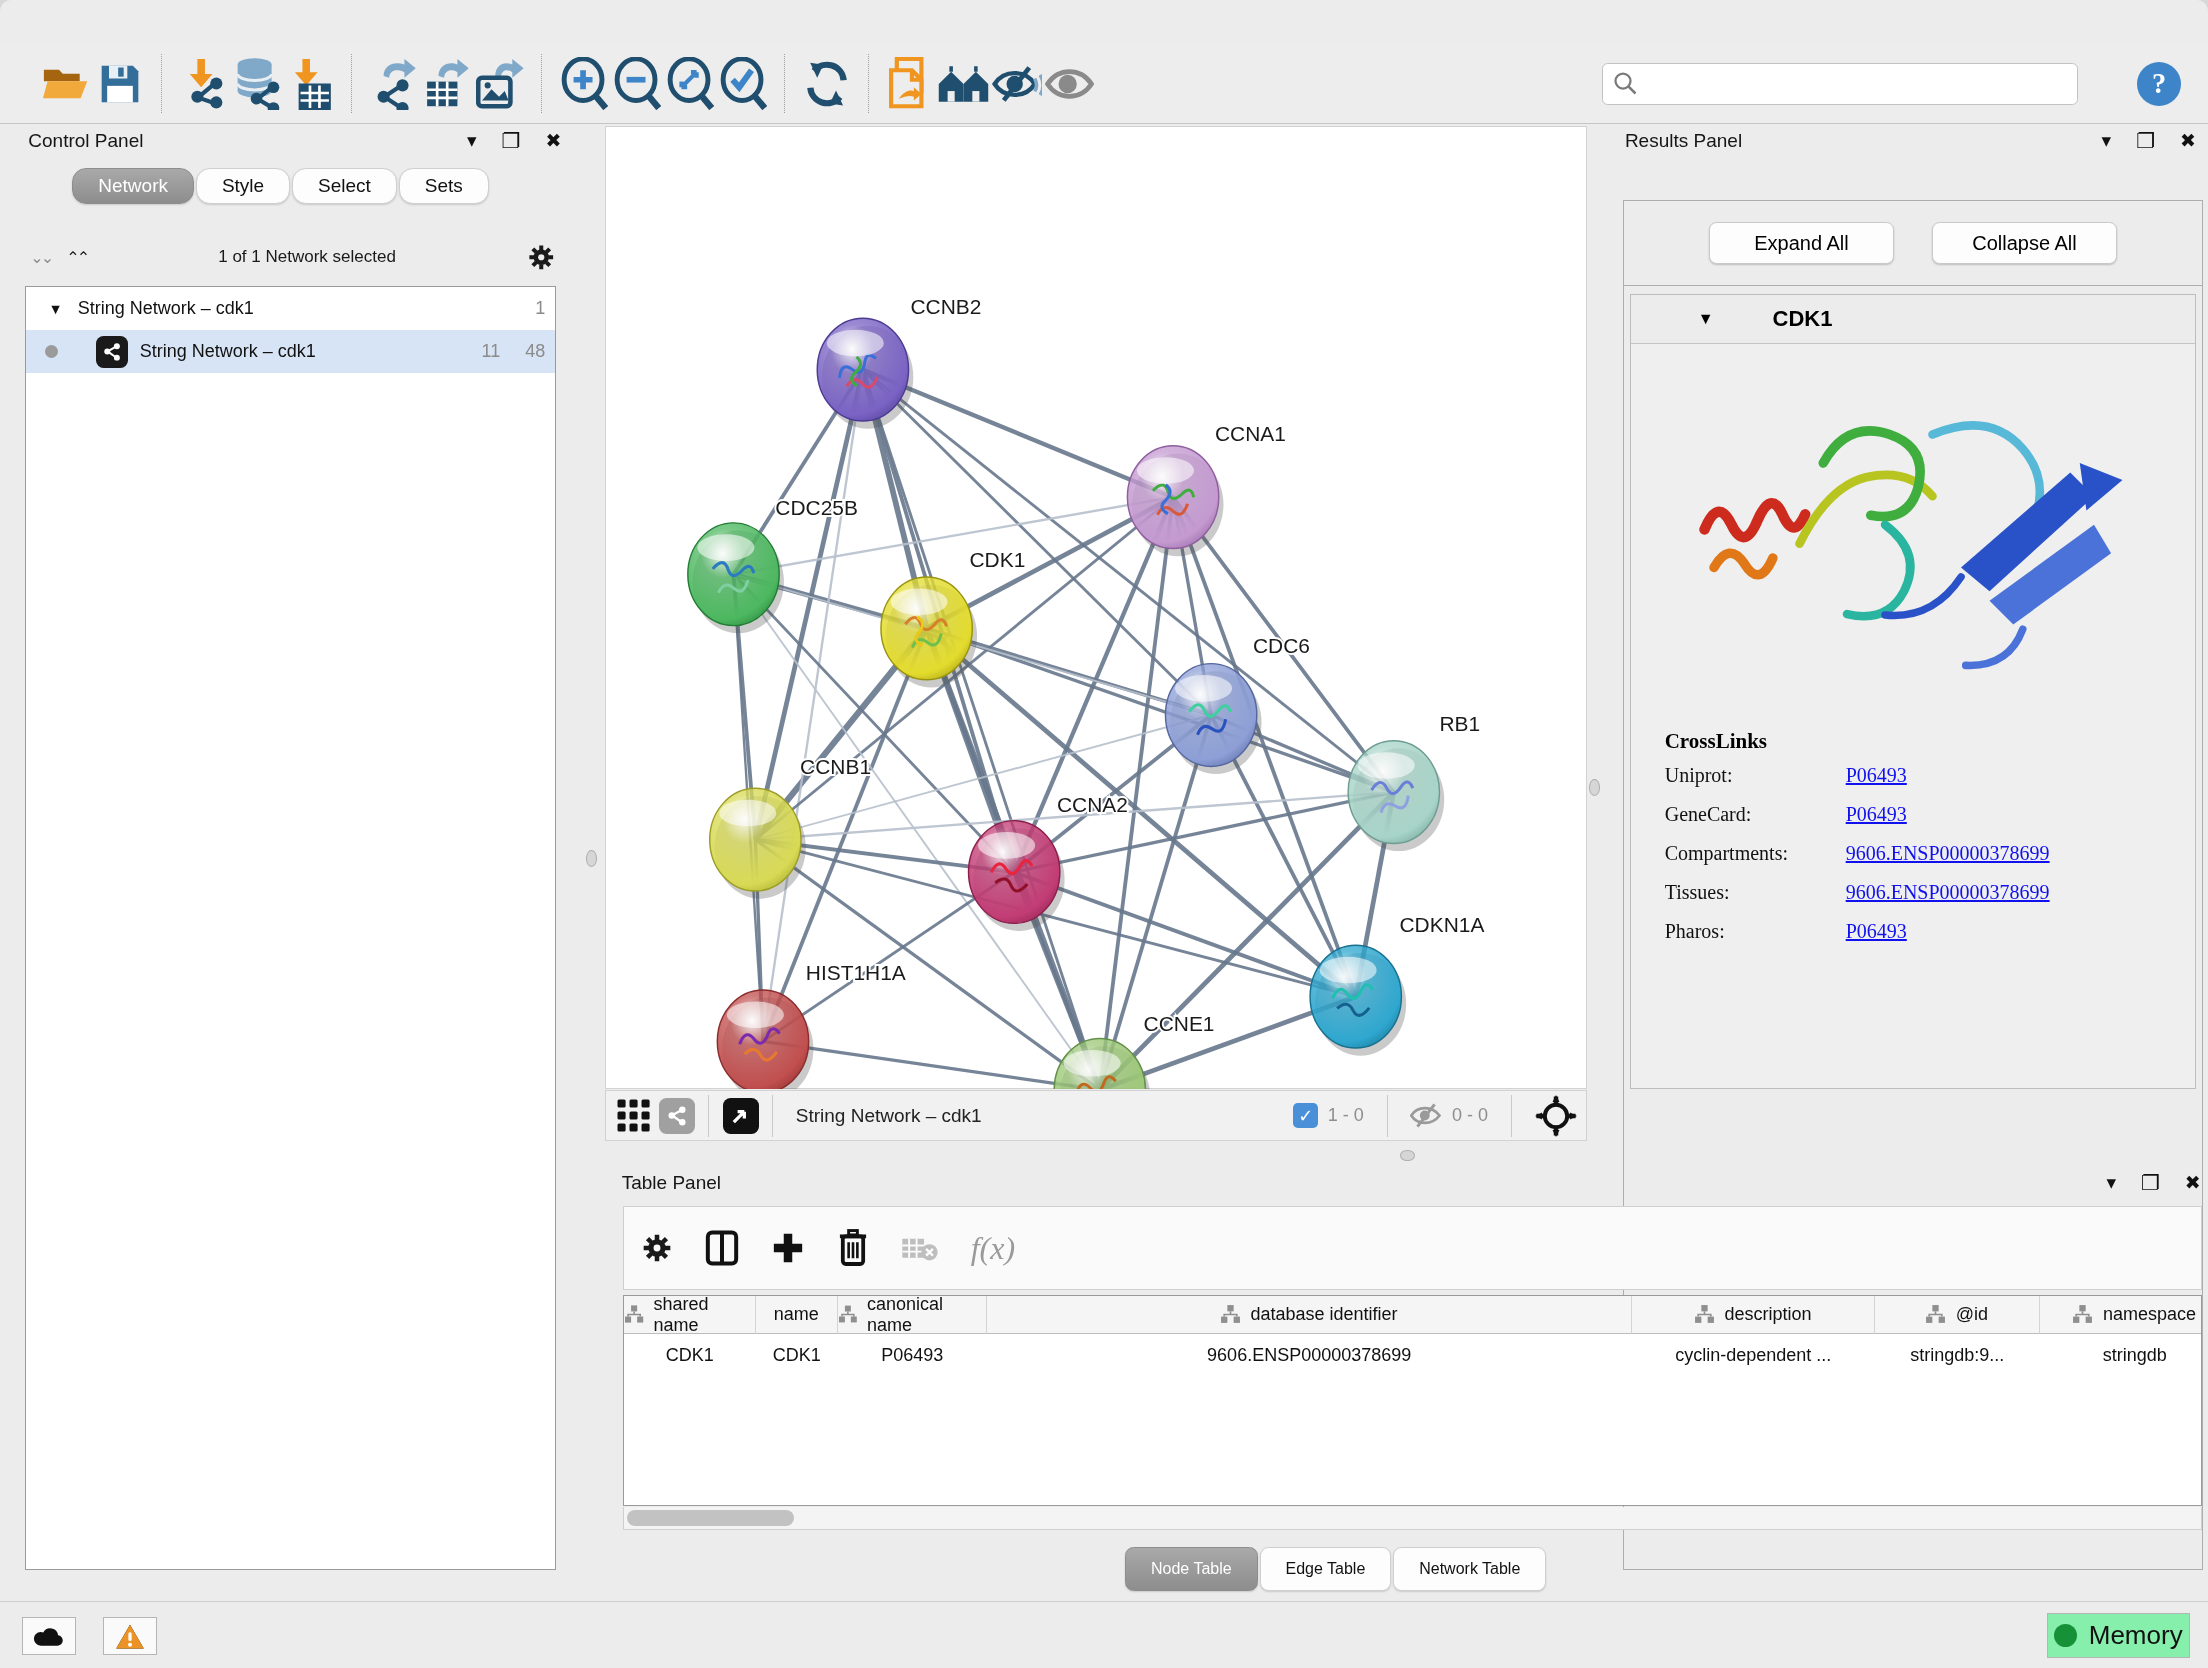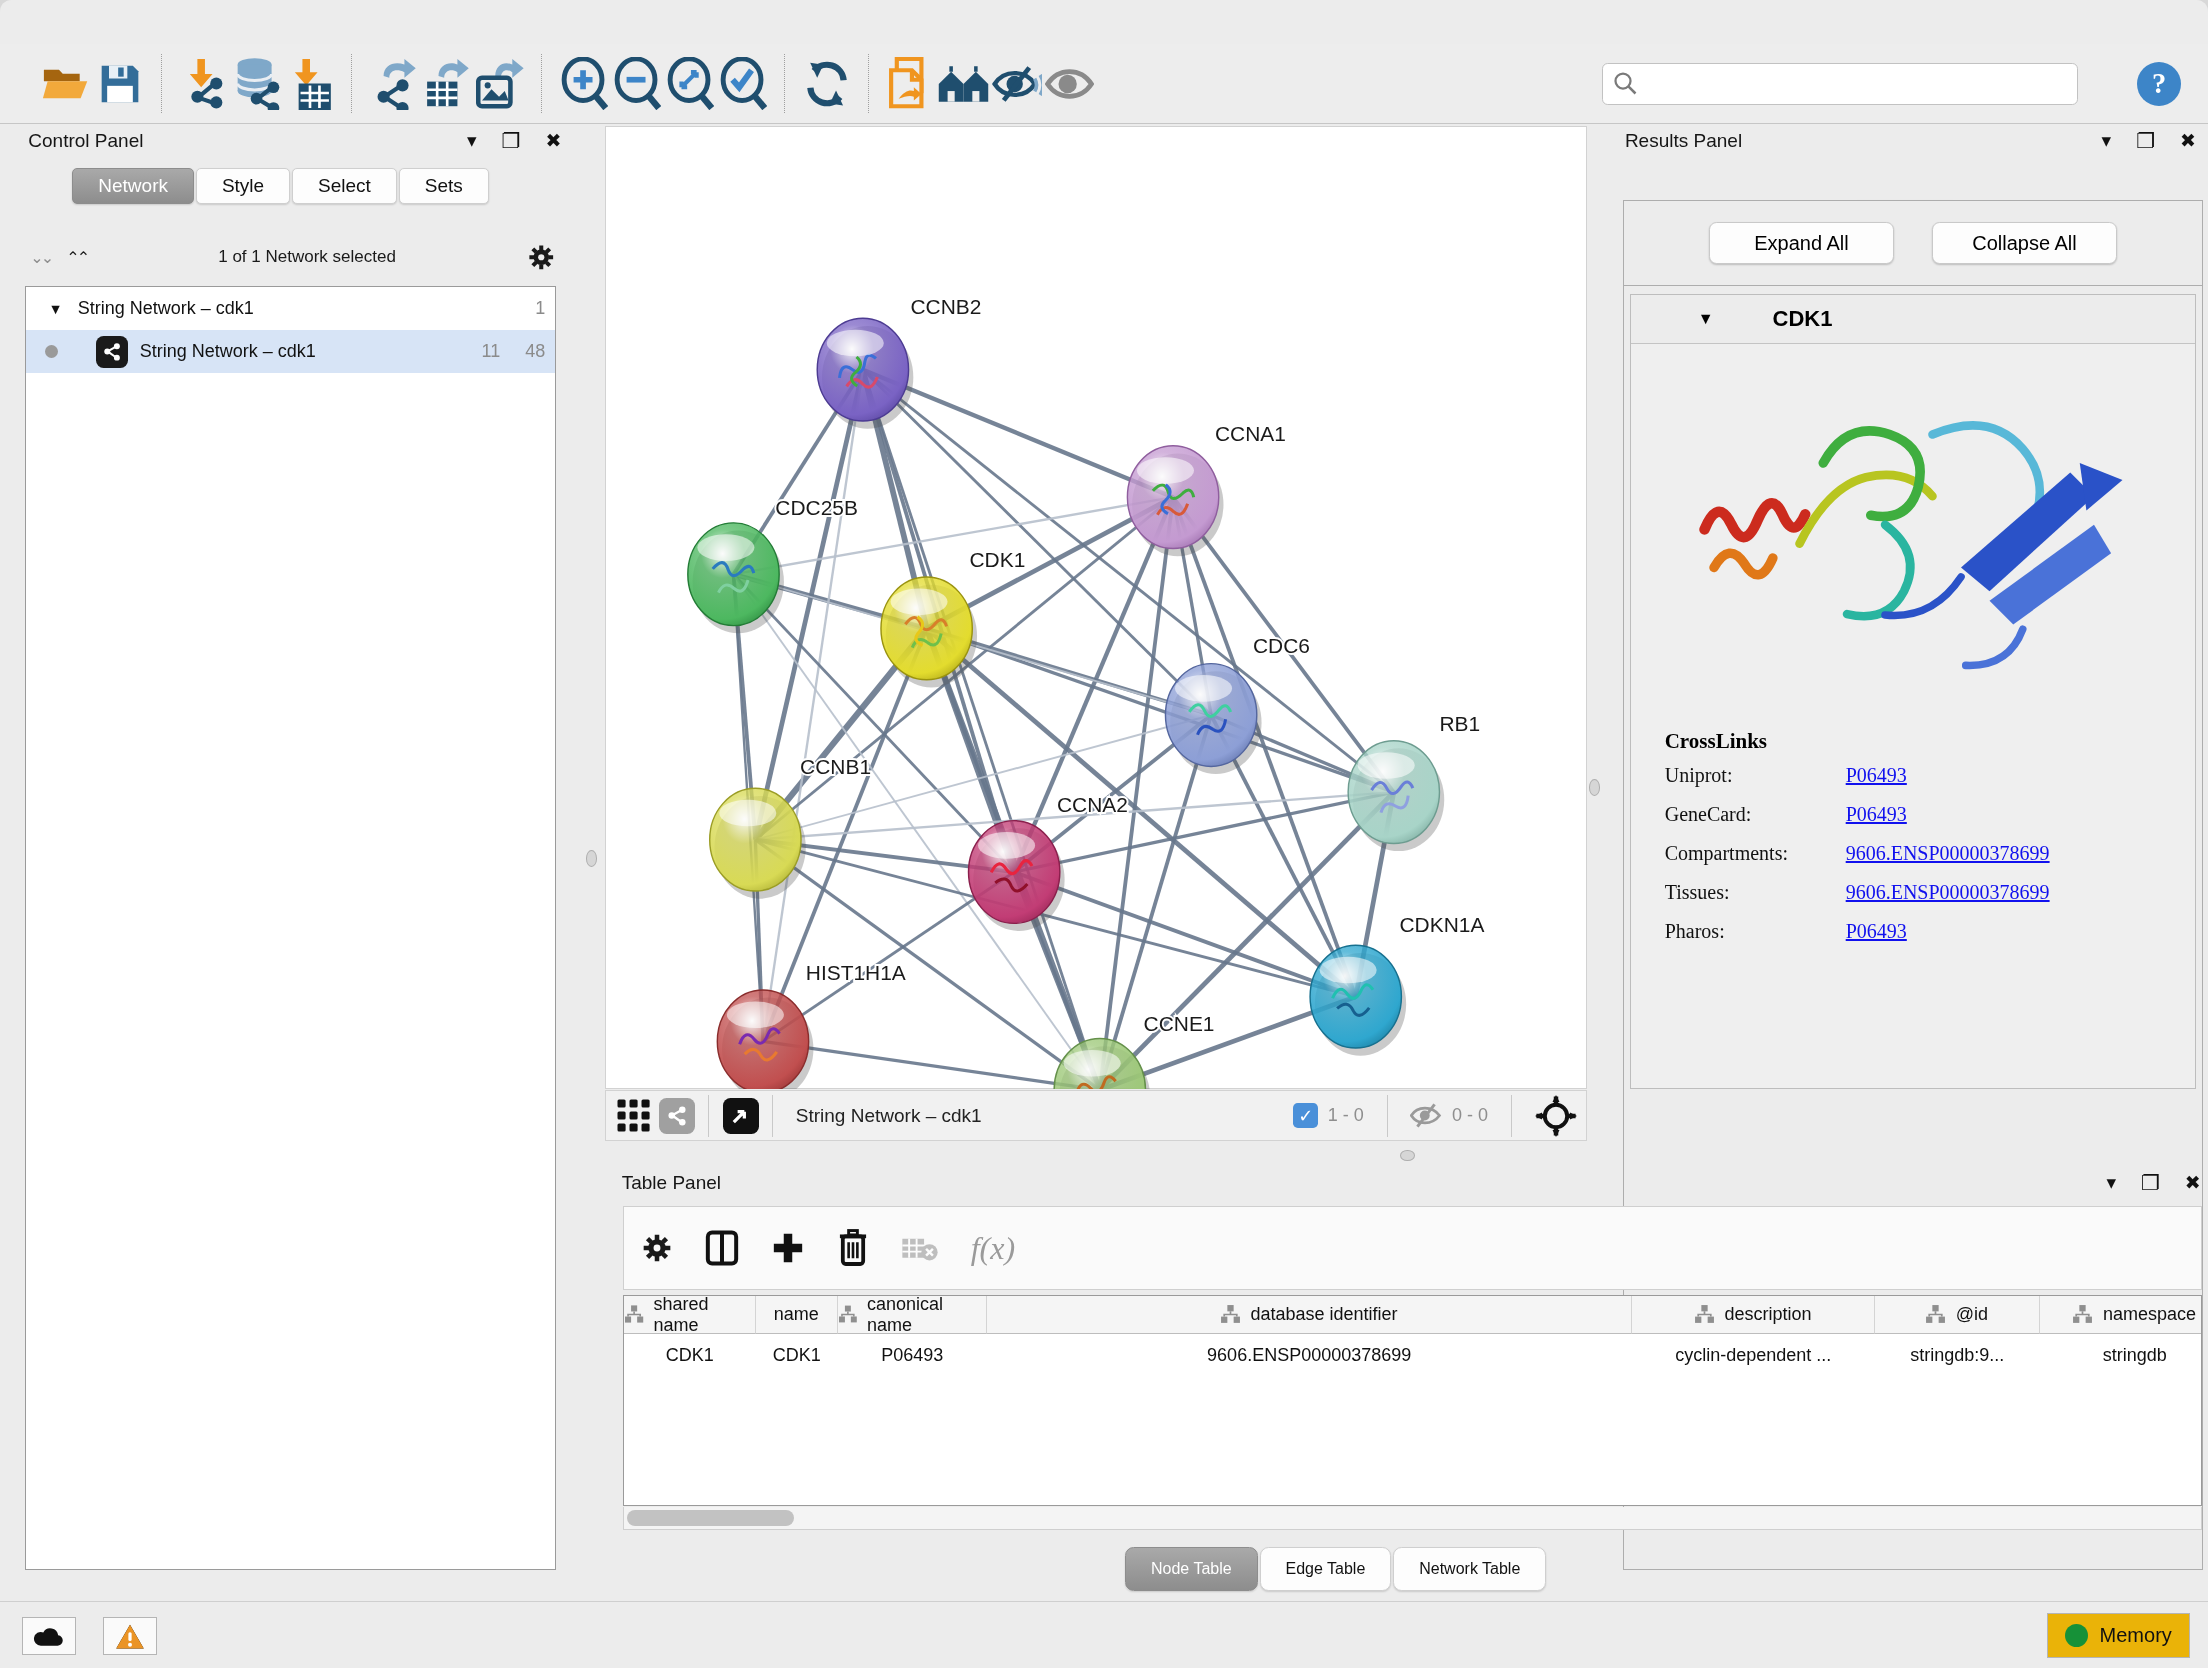--- a/index.html
+++ b/index.html
@@ -32,21 +32,21 @@
 
   
   .panel-head { position:absolute; display:flex; align-items:center; font-size:19px; color:#161616; }
   .panel-ctl { display:flex; gap:25px; align-items:center; }
   .ctl-glyph { font-size:19px; color:#111; line-height:1; }
 
   
   .control-panel { position:absolute; left:13.3px; top:126px; width:550px; height:1448px; }
   .cp-tabs { position:absolute; left:59px; top:42px; display:flex; }
   .tab { height:36px; padding:0 25px; display:flex; align-items:center; justify-content:center;
-         font-size:19px; background:#fdfdfd; border:1px solid #cfcfcf; border-radius:5px;
+         font-size:19px; background:#fdfdfd; border:1px solid #cfcfcf; border-radius:14px;
          margin-right:1.9px; color:#111; box-shadow:0 1px 1.9px rgba(0,0,0,.15); }
   .tab.sel { background:linear-gradient(#a9a9a9,#8d8d8d); color:#fff; border-color:#8d8d8d; }
   .cp-sub { position:absolute; left:17px; top:112px; width:525px; height:38px; display:flex;
             align-items:center; font-size:17px; color:#1a1a1a; }
   .cp-sub .mid { flex:1; text-align:center; }
   .chev { font-size:16px; letter-spacing:-2.9px; }
   .cp-list { position:absolute; left:11.4px; top:160px; width:531px; height:1284px; background:#fff;
              border:1.9px solid #9a9a9a; font-size:18px; }
   .tree-row { height:43px; display:flex; align-items:center; padding:0 9.5px; color:#111; }
   .tree-row .cnt { margin-left:auto; color:#8b8b8b; }
@@ -106,23 +106,23 @@
                 border:1px solid #cfcfcf; border-top:none; }
   .tp-thumb { position:absolute; left:3.8px; top:2.9px; width:167px; height:16px; background:#c2c2c2; border-radius:8.6px; }
   .bottom-tabs { position:absolute; left:1125px; top:1547px; display:flex; }
   .bottom-tabs .tab { height:44px; border-radius:8.6px; font-size:16px; padding:0 25px; }
 
   
   .statusbar { position:absolute; left:0; top:1601px; width:2208px; height:68px; background:#ececec;
                border-top:1px solid #cfcfcf; }
   .sb-btn { position:absolute; top:15px; width:54px; height:38px; background:#fafafa; border:1.9px solid #b5b5b5;
             display:flex; align-items:center; justify-content:center; }
-  .memory-btn { position:absolute; right:18px; top:11.4px; width:143px; height:45px; background:#eab308;
+  .memory-btn { position:absolute; right:18px; top:11.4px; width:143px; height:45px; background:#86efac;
                 border:1.9px solid #b5b5b5; display:flex; align-items:center; justify-content:center; gap:11.4px;
-                font-size:20px; color:#111; }
+                font-size:26px; color:#111; }
   .memdot { width:23px; height:23px; border-radius:50%; background:#169138; }
 
   .splitter-dot { position:absolute; width:11.4px; height:17px; border-radius:50%; background:#d6d6d6;
                   border:1px solid #aeaeae; }
 
   svg text { font-family:"Liberation Sans","DejaVu Sans",sans-serif; }
 </style>
 </head>
 <body>
 

